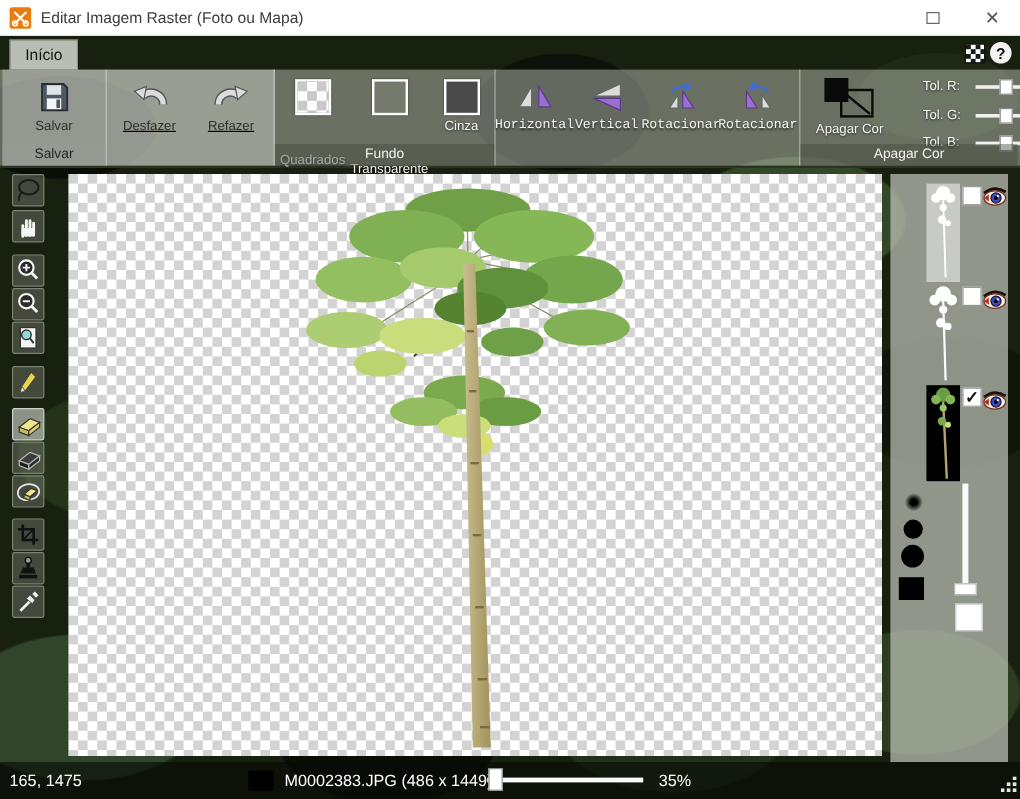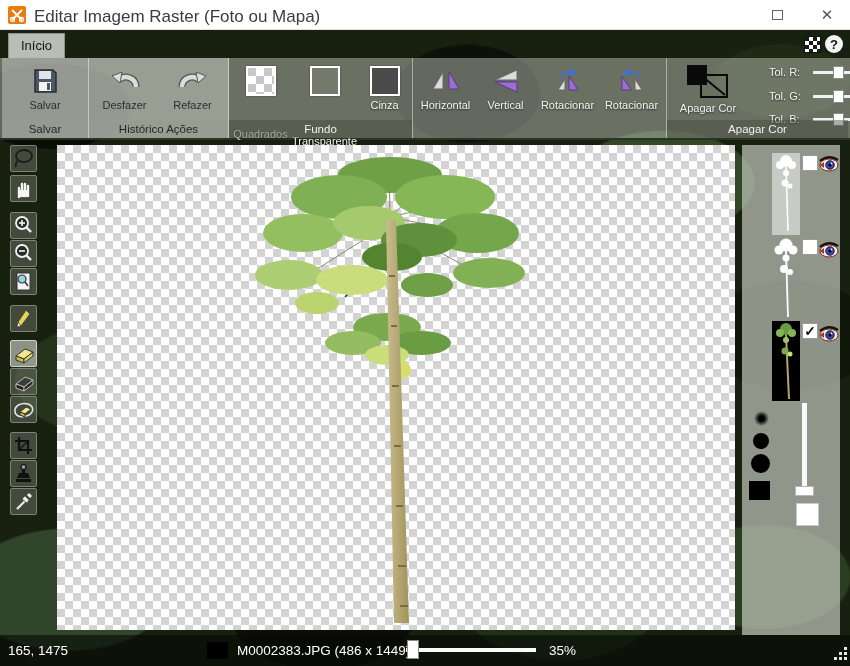--- a/index.html
+++ b/index.html
@@ -2,21 +2,21 @@
 <html><head>
 <meta charset="utf-8">
 <style>
   * { margin:0; padding:0; box-sizing:border-box; }
   html,body { width:850px; height:666px; font-family:"Liberation Sans", sans-serif; }
   #root { position:relative; width:850px; height:666px; overflow:hidden; background:#fff; }
 
   
   .titlebar { position:absolute; left:0; top:0; width:850px; height:30px; background:#fff; border-bottom:1px solid #e3e3e3; }
   .app-icon { position:absolute; left:8px; top:6px; width:18px; height:18px; background:#e87d0d; border-radius:2px; }
-  .title-text { position:absolute; left:34px; top:7px; font-size:17px; color:#3c3c3c; }
+  .title-text { position:absolute; left:34px; top:7px; font-size:13px; color:#3c3c3c; }
   .win-btn { position:absolute; top:0; width:44px; height:30px; display:flex; align-items:center; justify-content:center; color:#555; }
   .btn-max { left:755px; }
   .btn-max .sq { width:11px; height:10px; border:1px solid #666; }
   .btn-close { left:805px; font-size:15px; }
 
   
   .camo { position:absolute; left:0; top:30px; width:850px; height:636px; background-color:#18200f;
     background-image:
       radial-gradient(ellipse 130px 70px at 6% 12%, #0a0e07 0 60%, transparent 62%),
       radial-gradient(ellipse 160px 90px at 30% 28%, #2c3d20 0 60%, transparent 62%),
@@ -130,21 +130,21 @@
               <rect x="16" y="16" width="3" height="7" fill="#4d5862"></rect>
             </svg>
           </div>
           <span class="rlabel dark">Salvar</span>
         </div>
       </div>
       <div class="g-label dark">Salvar</div>
     </div>
 
     <div class="group lite" style="left:89px;width:140px;">
-      <div class="g-body" style="gap:10px;">
+      <div class="g-body" style="gap:10px;text-decoration:underline;">
         <div class="rbtn">
           <div class="ric">
             <svg width="30" height="26" viewBox="0 0 30 26">
               <path d="M26,19 c0,-9 -11,-13 -17,-7" fill="none" stroke="#555" stroke-width="7"></path>
               <path d="M26,19 c0,-9 -11,-13 -17,-7" fill="none" stroke="#dcdcdc" stroke-width="4.5"></path>
               <polygon points="2,8 12,4 10,15" fill="#dcdcdc" stroke="#555" stroke-width="1"></polygon>
             </svg>
           </div>
           <span class="rlabel dark">Desfazer</span>
         </div>
@@ -152,21 +152,20 @@
           <div class="ric">
             <svg width="30" height="26" viewBox="0 0 30 26" style="transform:scaleX(-1);">
               <path d="M26,19 c0,-9 -11,-13 -17,-7" fill="none" stroke="#555" stroke-width="7"></path>
               <path d="M26,19 c0,-9 -11,-13 -17,-7" fill="none" stroke="#dcdcdc" stroke-width="4.5"></path>
               <polygon points="2,8 12,4 10,15" fill="#dcdcdc" stroke="#555" stroke-width="1"></polygon>
             </svg>
           </div>
           <span class="rlabel dark">Refazer</span>
         </div>
       </div>
-      <div class="g-label dark">Histórico Ações</div>
     </div>
 
     <div class="group" style="left:229px;width:184px;">
       <div class="g-body" style="gap:2px;">
         <div class="rbtn" style="width:58px;gap:29px;">
           <div class="ric">
               <div class="swatch sw-checker"></div>
             </div>
           <span class="rlabel">Quadrados</span>
         </div>
@@ -180,21 +179,21 @@
           <div class="ric">
               <div class="swatch sw-gray"></div>
             </div>
           <span class="rlabel">Cinza</span>
         </div>
       </div>
       <div class="g-label">Fundo</div>
     </div>
 
     <div class="group" style="left:413px;width:254px;">
-      <div class="g-body" style="gap:2px;">
+      <div class="g-body" style="gap:2px;font-family:Liberation Mono, monospace;">
         <div class="rbtn">
           <div class="ric">
             <svg width="32" height="26" viewBox="0 0 32 26">
               <polygon points="3,21 13,4 13,21" fill="#dcdcdc" stroke="#666" stroke-width="1"></polygon>
               <polygon points="19,4 29,21 19,21" fill="#9a6fd0" stroke="#5b3a8c" stroke-width="1"></polygon>
             </svg>
           </div>
           <span class="rlabel">Horizontal</span>
         </div>
         <div class="rbtn">

